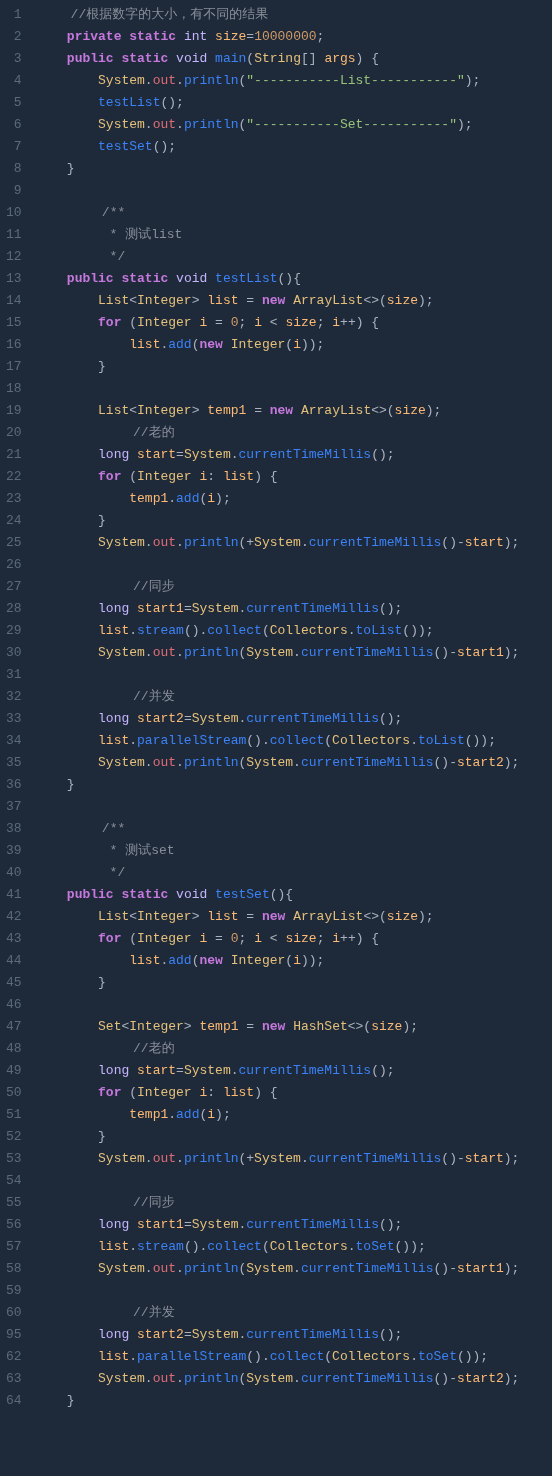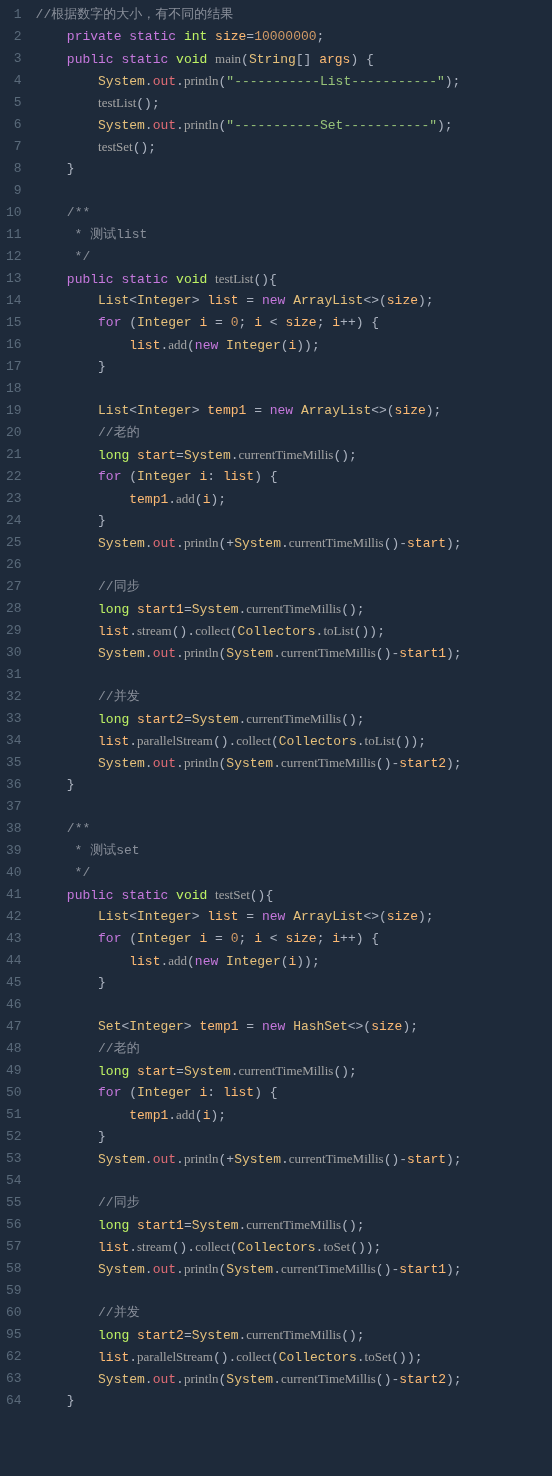--- a/index.html
+++ b/index.html
@@ -21,25 +21,25 @@
     user-select: none;
     min-width: 28px;
   }
   .code {
     padding: 4px 0 4px 6px;
     flex: 1;
     white-space: pre;
     color: #d7dae0;
   }
   .line { height: 22px; }
-  .c-comment { color: #888e99; }
-  .c-key { color: #c678dd; }
-  .c-type { color: #bef264; text-align: center; }
+  .c-comment { color: #888e99; margin-left: 35px; }
+  .c-key { color: #c678dd; font-weight: bold; }
+  .c-type { color: #c4b5fd; text-align: center; }
   .c-name { color: #fdba74; }
-  .c-func { color: #a3a3a3; font-family: Liberation Serif, serif; }
+  .c-func { color: #3b82f6; }
   .c-class { color: #e5c07b; margin-top: 15px; }
   .c-prop { color: #e06c75; }
   .c-str { color: #98c379; }
   .c-num { color: #d19a66; margin-top: 46px; }
   .c-punc { color: #abb2bf; }
 </style>
 </head>
 <body>
 
 <div class="editor">

